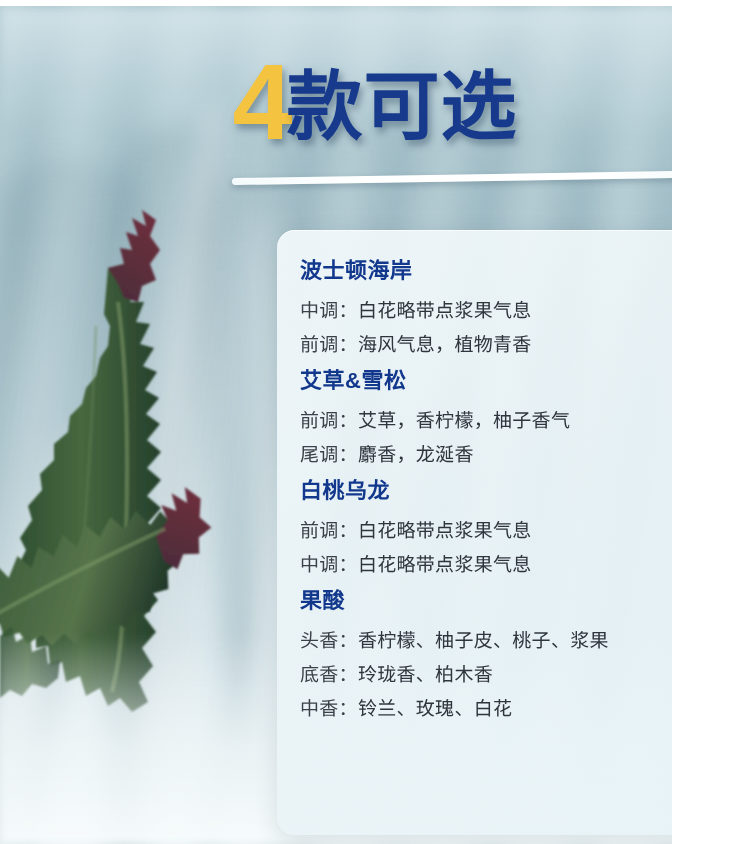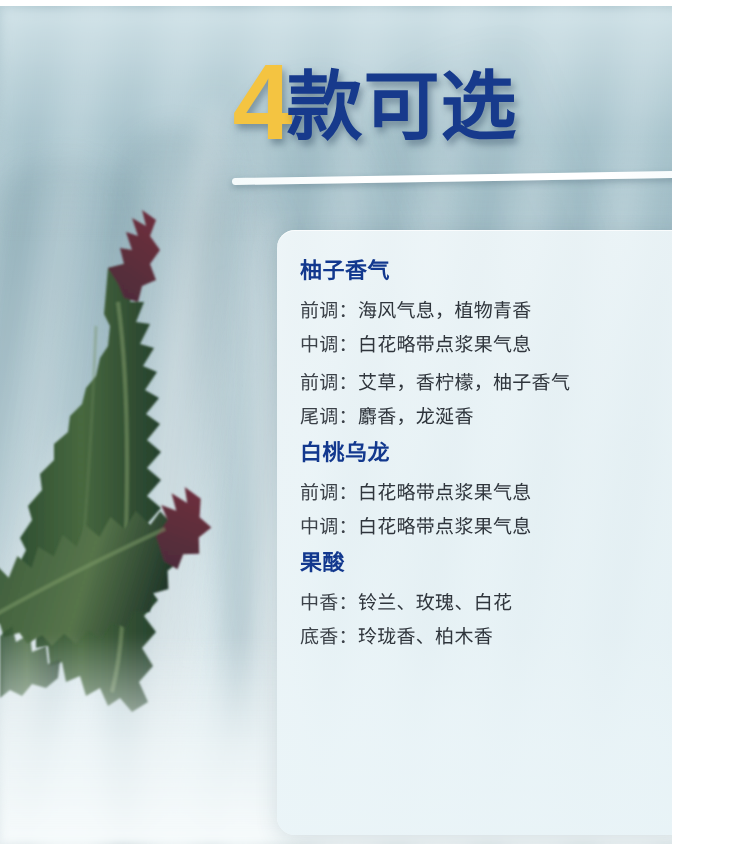--- a/index.html
+++ b/index.html
@@ -223,34 +223,36 @@
 
   <div class="headline">
     <span class="num">4</span><span class="txt">款可选</span>
   </div>
 
   <div class="divider"></div>
 
   <div class="card">
     <div id="groups-container">
         <div class="group">
-          <div class="group-title">柚子香气</div>
+          <div class="group-title">波士顿海岸</div>
+          <div class="note-row"><span class="nlabel">中调：</span><span class="nvalue">白花略带点浆果气息</span></div>
           <div class="note-row"><span class="nlabel">前调：</span><span class="nvalue">海风气息，植物青香</span></div>
-          <div class="note-row"><span class="nlabel">中调：</span><span class="nvalue">白花略带点浆果气息</span></div>
-        </div>
-        <div class="group">
+        </div>
+        <div class="group">
+          <div class="group-title">艾草&amp;雪松</div>
           <div class="note-row"><span class="nlabel">前调：</span><span class="nvalue">艾草，香柠檬，柚子香气</span></div>
           <div class="note-row"><span class="nlabel">尾调：</span><span class="nvalue">麝香，龙涎香</span></div>
         </div>
         <div class="group">
           <div class="group-title">白桃乌龙</div>
           <div class="note-row"><span class="nlabel">前调：</span><span class="nvalue">白花略带点浆果气息</span></div>
           <div class="note-row"><span class="nlabel">中调：</span><span class="nvalue">白花略带点浆果气息</span></div>
         </div>
         <div class="group">
           <div class="group-title">果酸</div>
+          <div class="note-row"><span class="nlabel">头香：</span><span class="nvalue">香柠檬、柚子皮、桃子、浆果</span></div>
+          <div class="note-row"><span class="nlabel">底香：</span><span class="nvalue">玲珑香、柏木香</span></div>
           <div class="note-row"><span class="nlabel">中香：</span><span class="nvalue">铃兰、玫瑰、白花</span></div>
-          <div class="note-row"><span class="nlabel">底香：</span><span class="nvalue">玲珑香、柏木香</span></div>
         </div>
       </div>
   </div>
 
 </div>
 
 </body></html>

